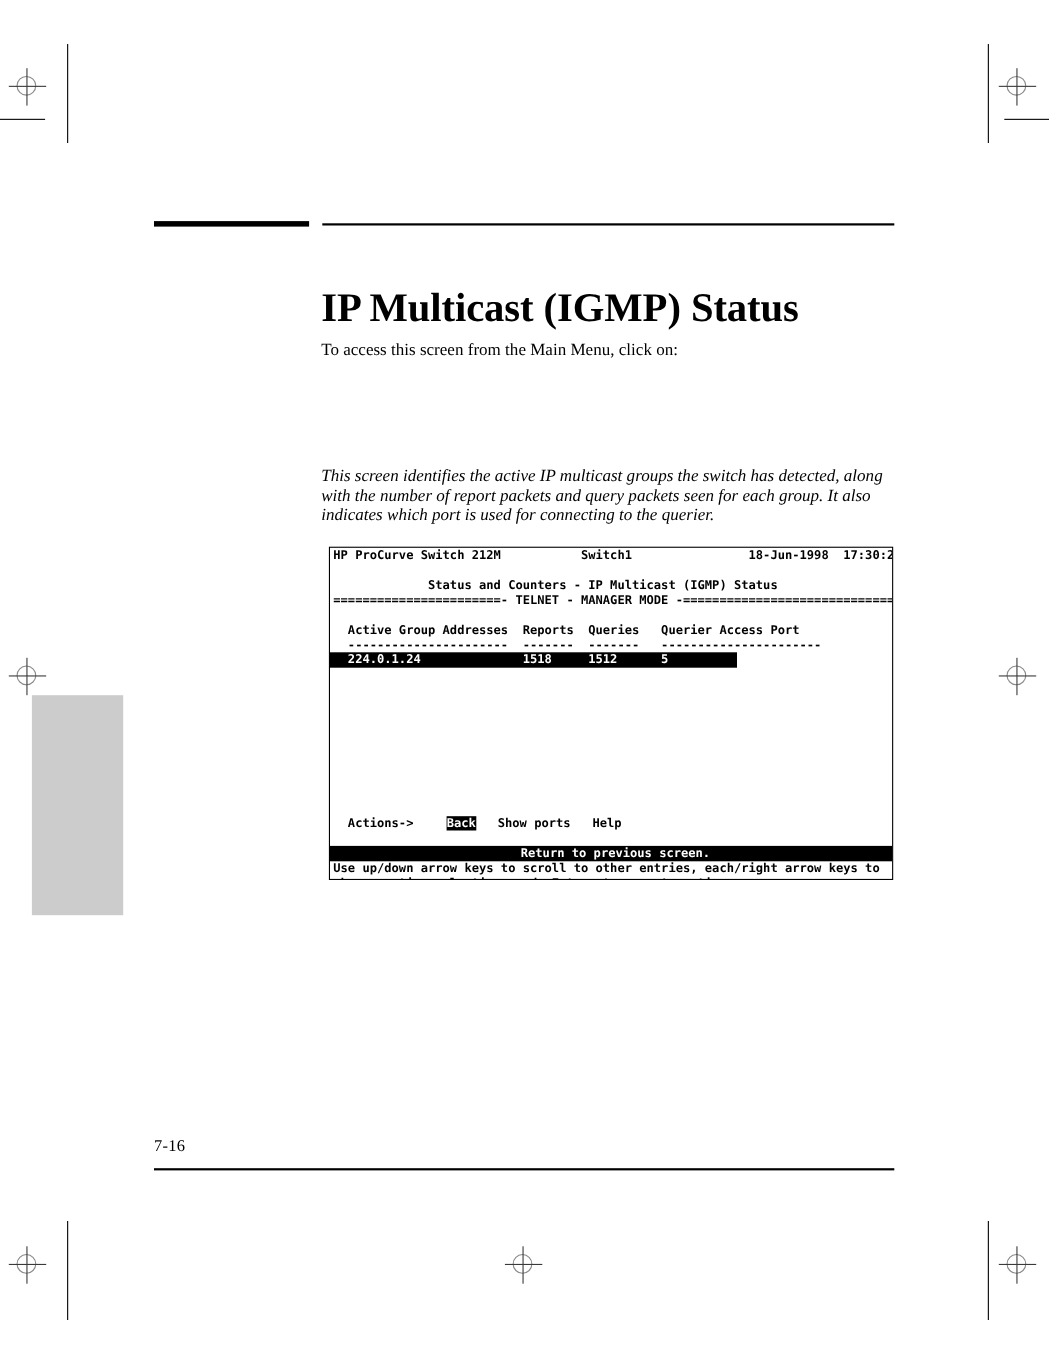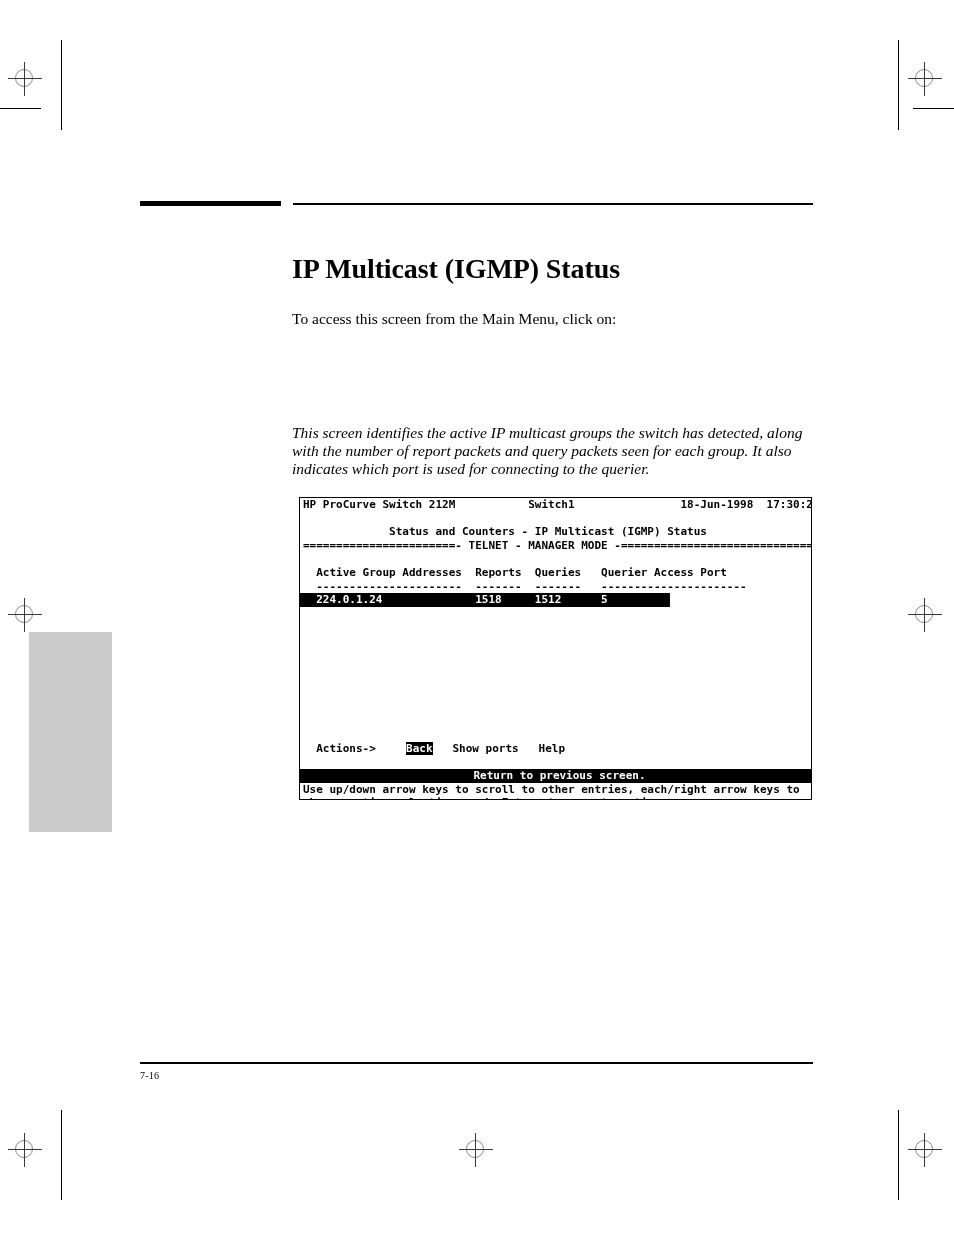--- a/index.html
+++ b/index.html
@@ -82,31 +82,31 @@
     position: absolute;
     left: 140px;
     top: 1062px;
     width: 673px;
     height: 2px;
     background: #000000;
   }
   .page-number {
     position: absolute;
     left: 140px;
-    top: 1070px;
-    font-size: 10px;
+    top: 1034px;
+    font-size: 15px;
     letter-spacing: 0.2px;
   }
 
   
   .heading {
     position: absolute;
     left: 292px;
     top: 234px;
-    font-size: 28px;
+    font-size: 37px;
     font-weight: bold;
     letter-spacing: -0.1px;
     white-space: nowrap;
   }
   .para-access {
     position: absolute;
     left: 292px;
     top: 294px;
     font-size: 15.5px;
     white-space: nowrap;

